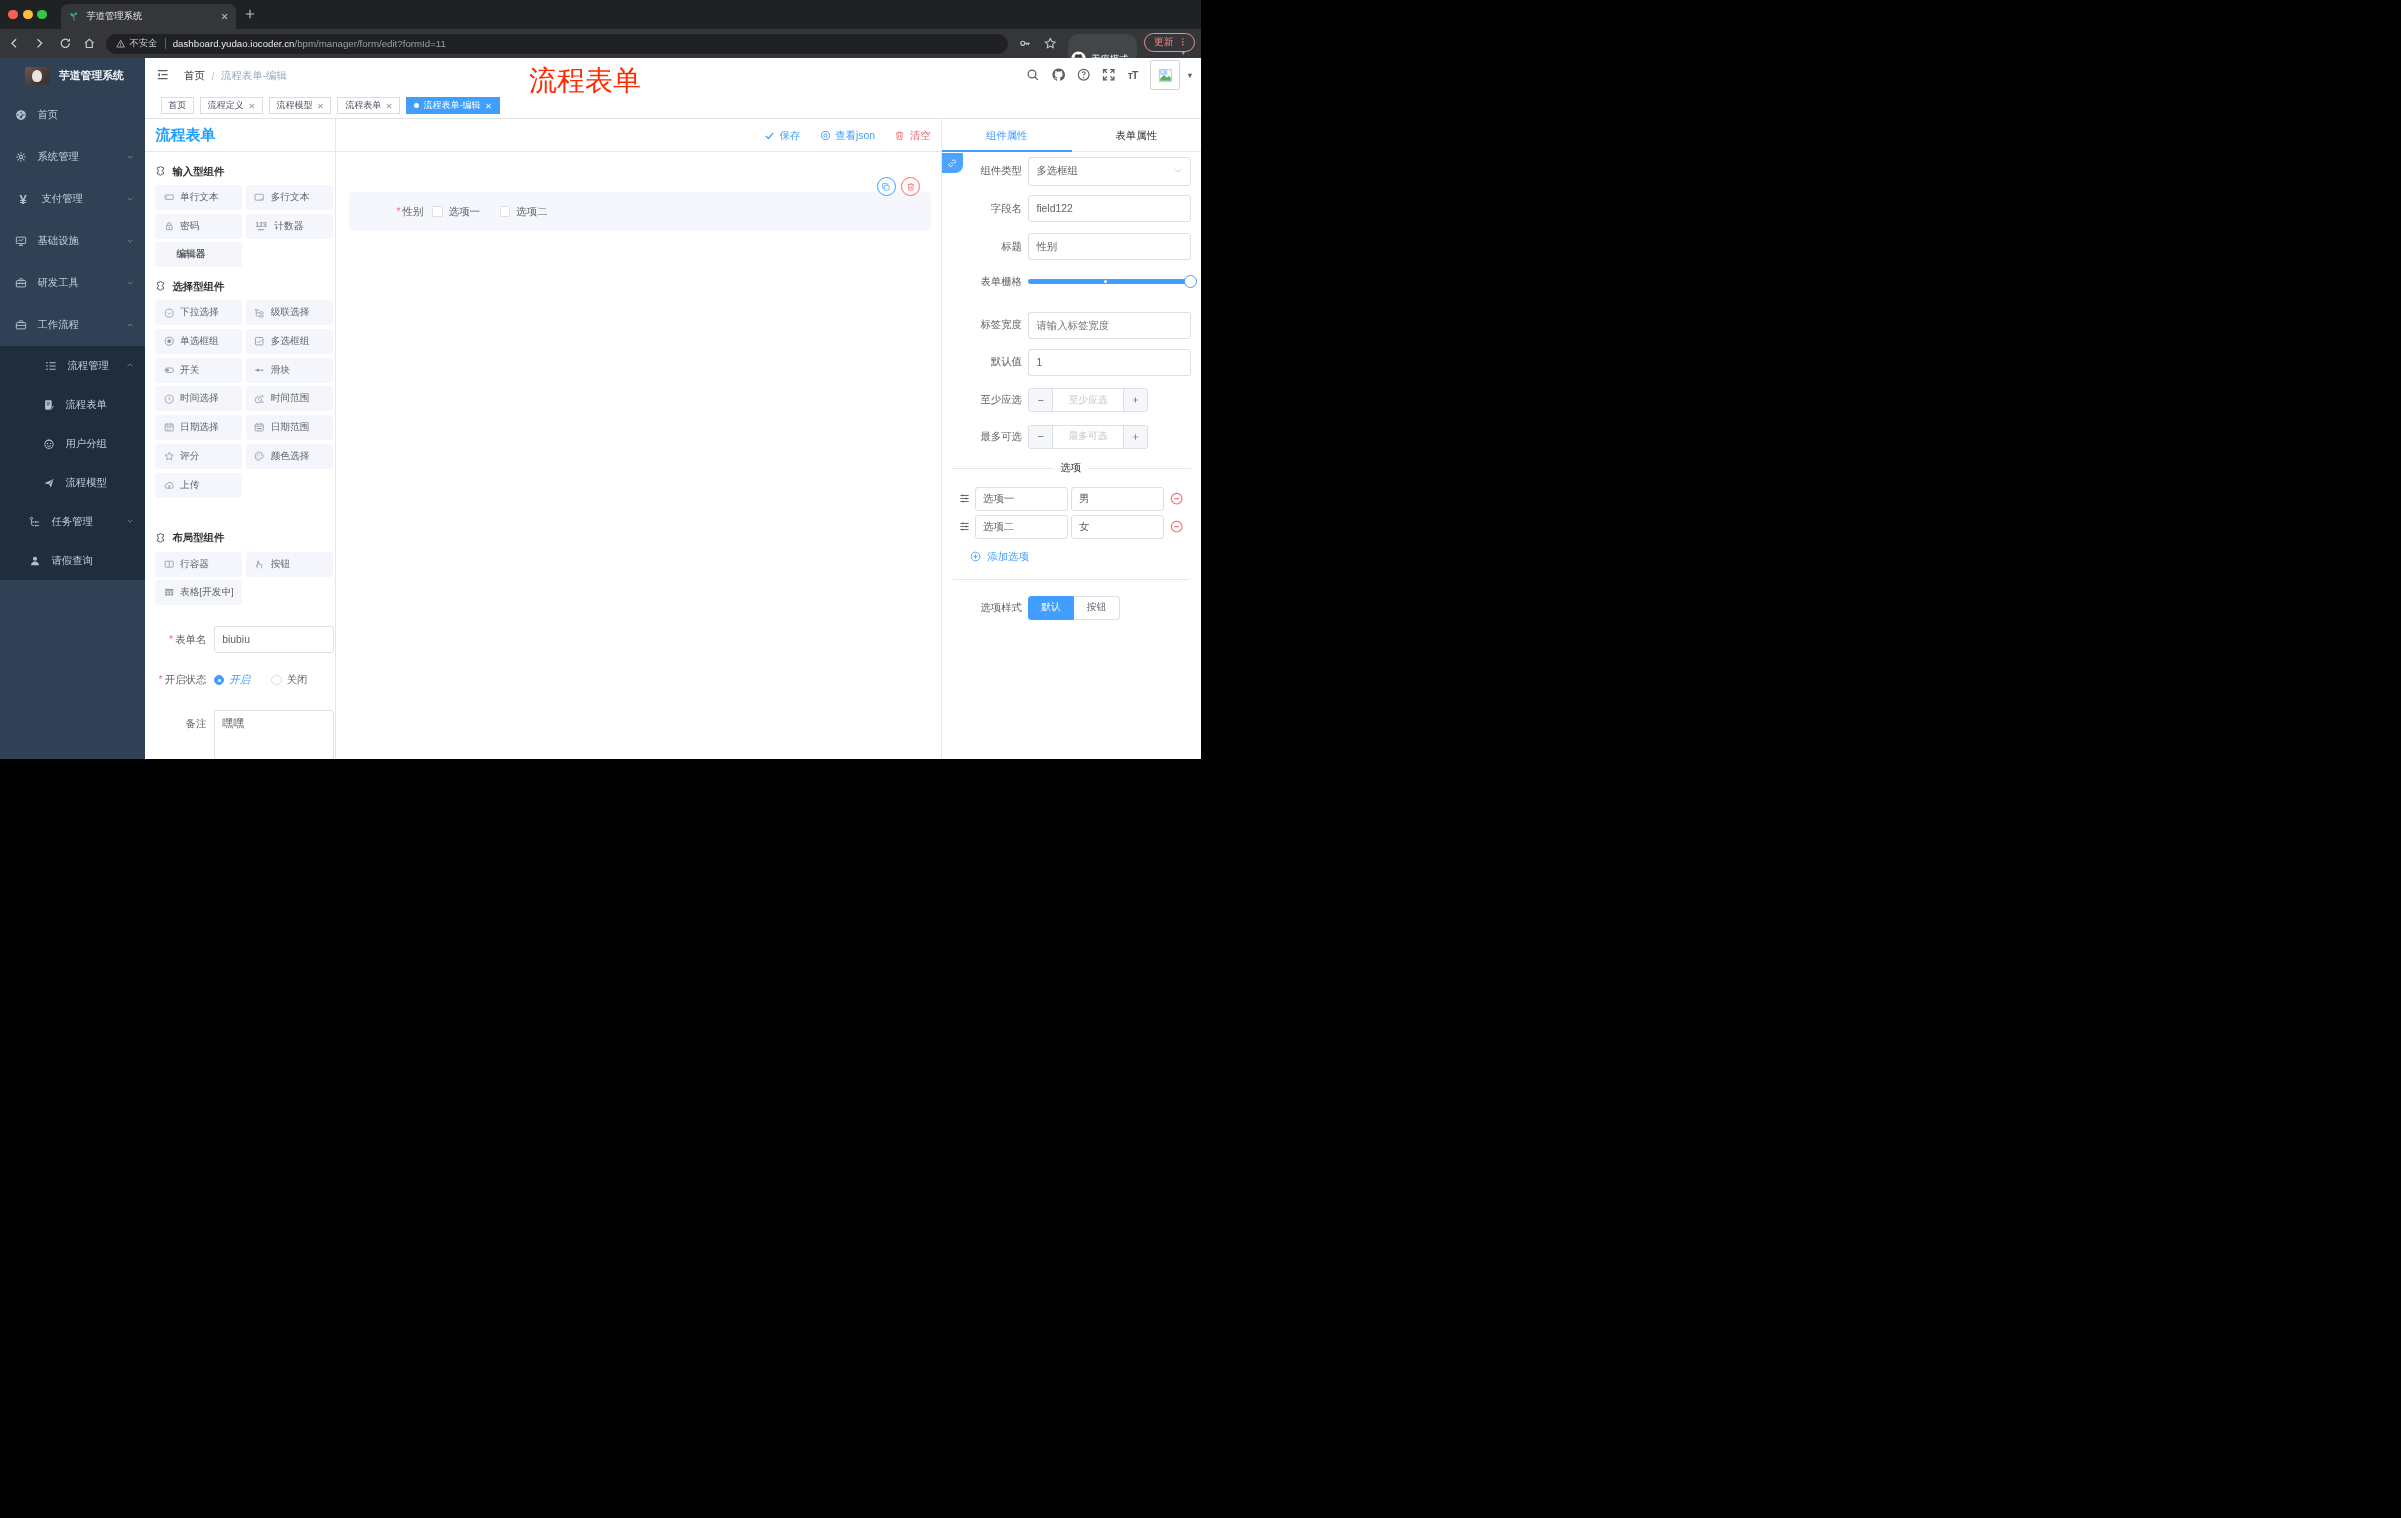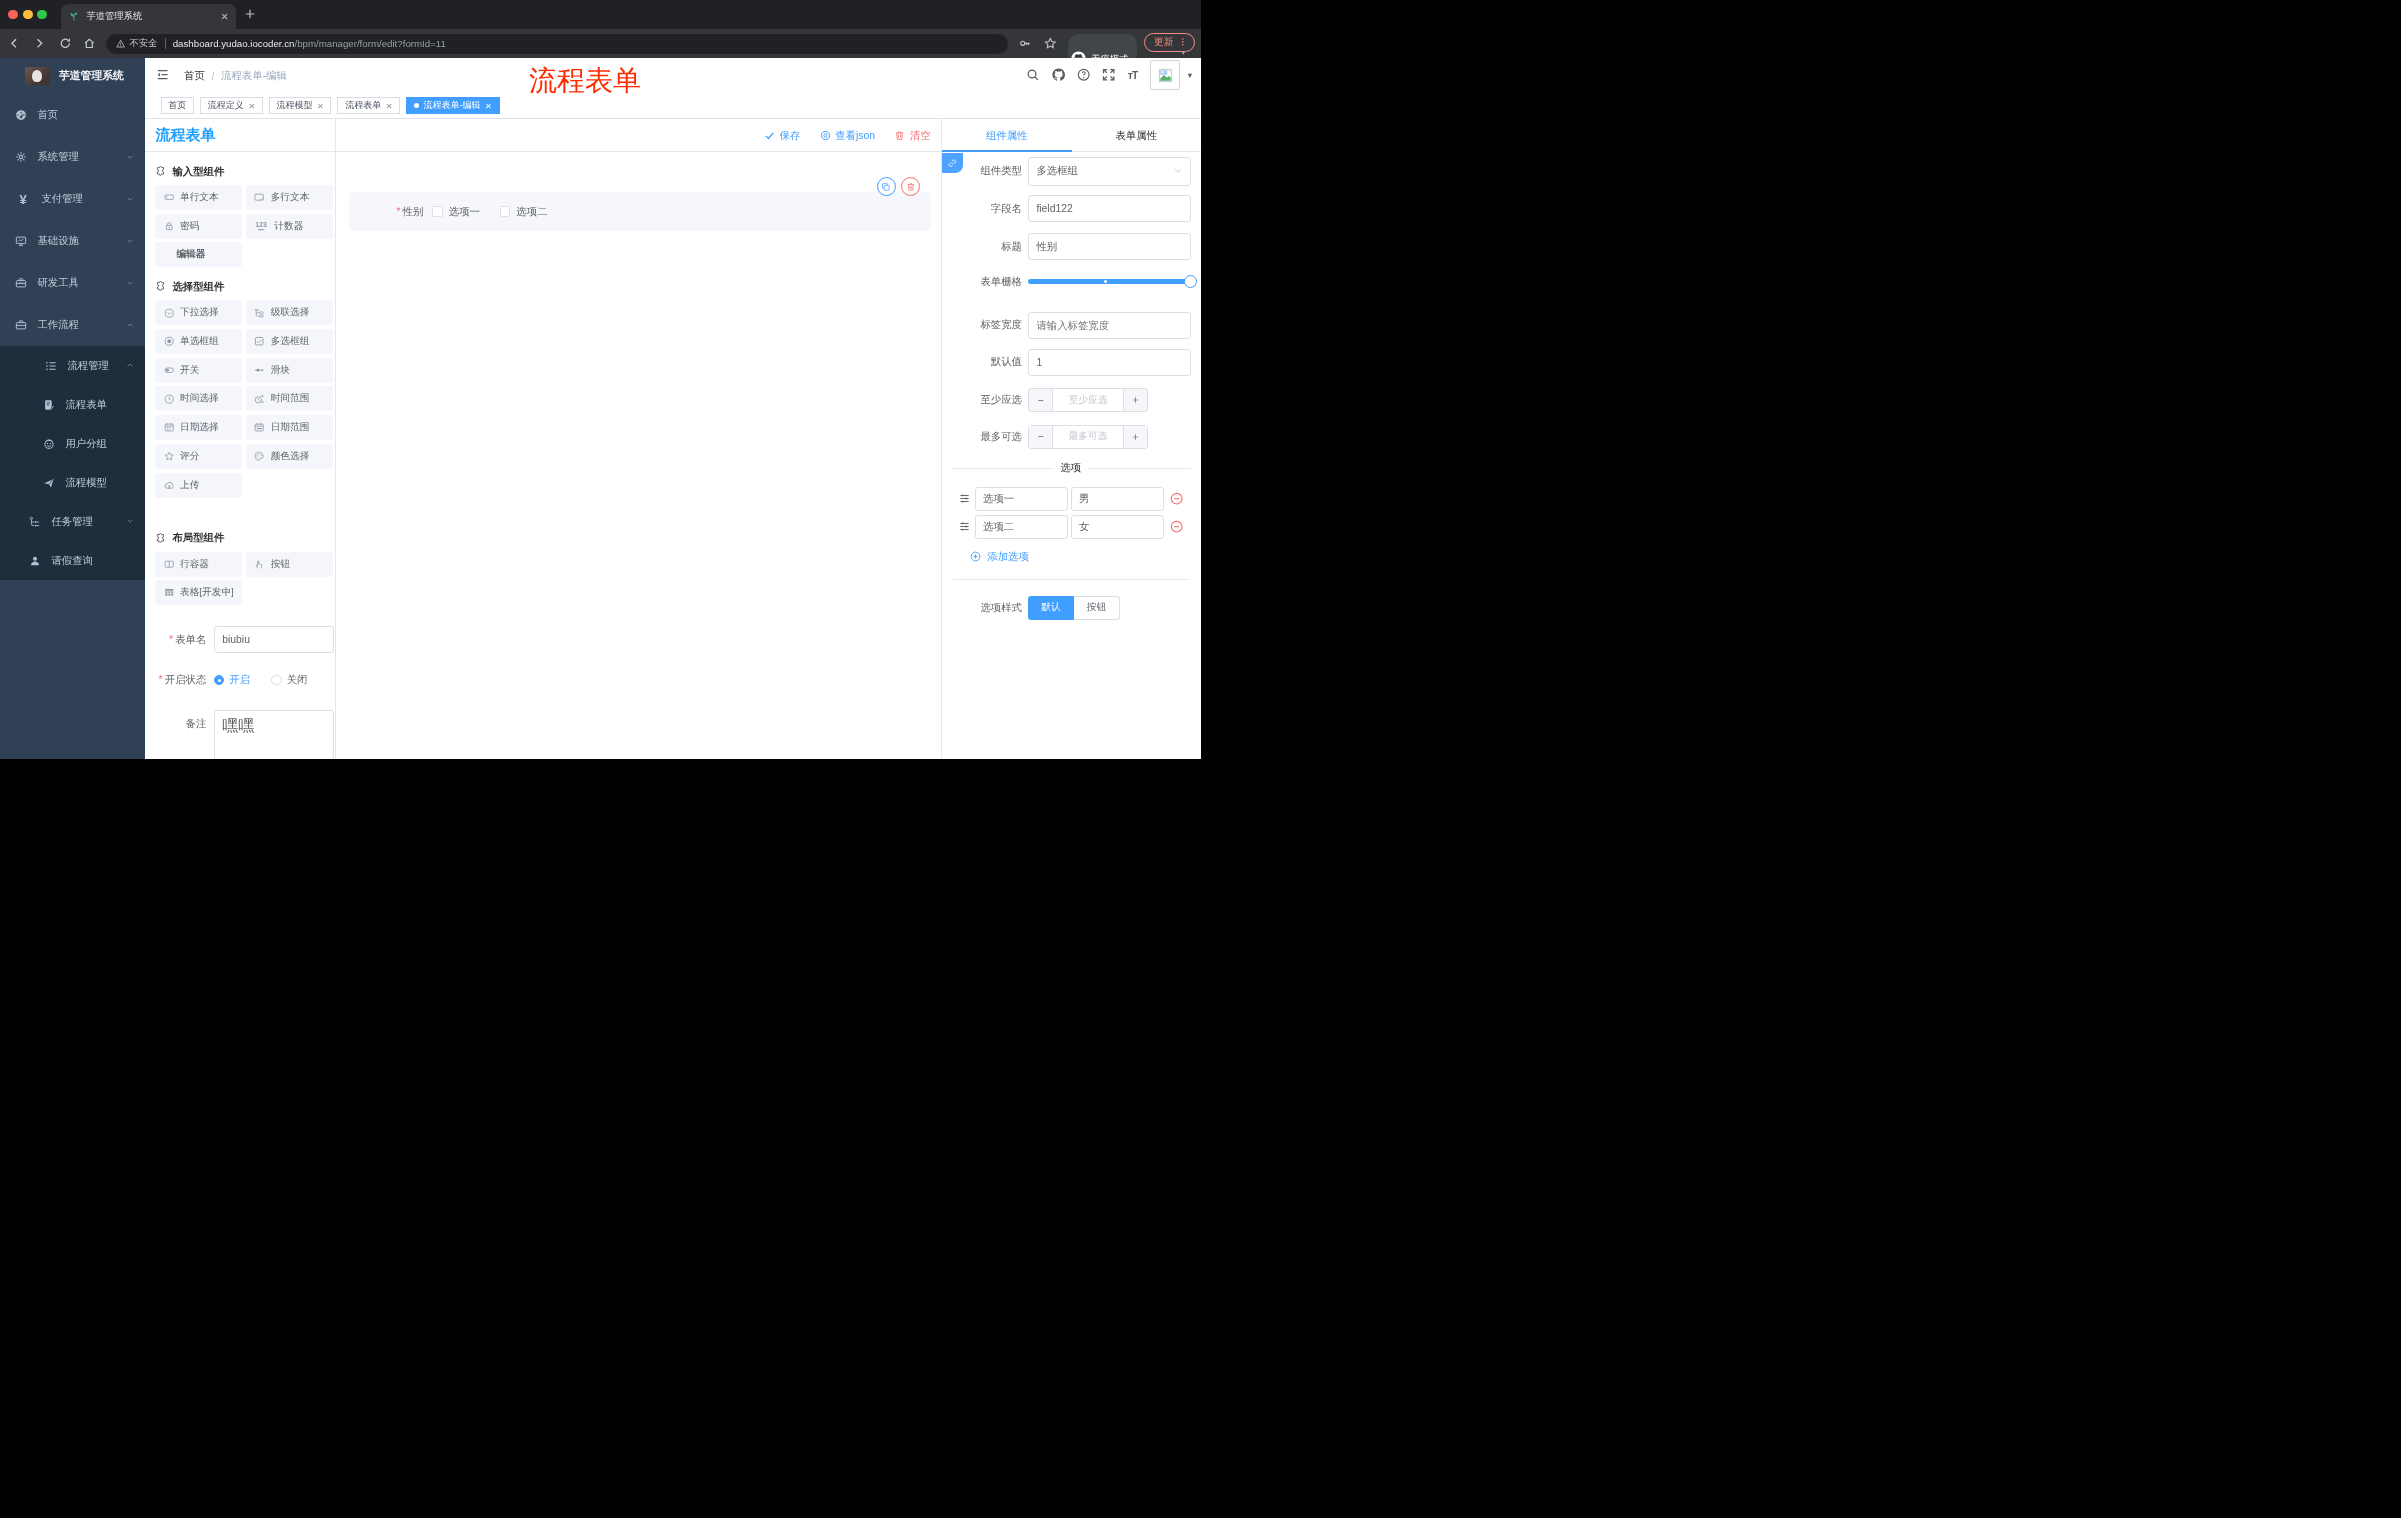--- a/index.html
+++ b/index.html
@@ -92,23 +92,23 @@
   .lp-form-row{display:flex;align-items:flex-start;}
   .lp-label{width:51px;flex:none;text-align:right;font-size:10.4px;color:#606266;line-height:27px;}
   .req{color:#f56c6c;margin-right:2.2px;}
   .tinput{height:27px;border:0.7px solid #dcdfe6;border-radius:3px;font-size:10.4px;color:#606266;
     padding:0 7.4px;box-sizing:border-box;font-family:inherit;background:#fff;outline:none;}
   .lp-form-row .tinput{width:120px;margin-left:7.4px;}
   .radio{display:flex;align-items:center;gap:5.2px;font-size:10.4px;color:#606266;cursor:pointer;}
   .rdot{width:10.4px;height:10.4px;border-radius:50%;border:0.7px solid #dcdfe6;box-sizing:border-box;background:#fff;}
   .radio.sel .rdot{background:#409eff;border-color:#409eff;position:relative;}
   .radio.sel .rdot:after{content:"";position:absolute;left:3px;top:3px;width:3px;height:3px;border-radius:50%;background:#fff;}
-  .radio.sel span{color:#409eff;}
+  .radio.sel span{color:#409eff;font-style:italic;}
   .lp-ta{width:120px;height:50px;margin-left:7.4px;border:0.7px solid #dcdfe6;border-radius:3px;resize:none;
-    font-family:inherit;font-size:16px;color:#606266;padding:4.5px 7.4px;box-sizing:border-box;outline:none;}
+    font-family:inherit;font-size:11px;color:#606266;padding:4.5px 7.4px;box-sizing:border-box;outline:none;}
 
   
   .cv-body{position:absolute;left:0;top:33px;right:0;bottom:0;padding-top:15px;}
   .fldrow{display:flex;align-items:center;}
   .fldlabel{width:88px;flex:none;text-align:right;font-size:10.4px;color:#606266;}
   .phone-input{flex:1;margin-left:10.4px;margin-right:18px;height:27.5px;}
   .phone-input::placeholder{color:#c0c4cc;}
   .selblock{position:relative;margin:25px 9.7px 0 13.4px;height:39px;background:#f5f7fd;border-radius:4.5px;
     display:flex;align-items:center;}
   .selblock .fldlabel{width:74px;}

